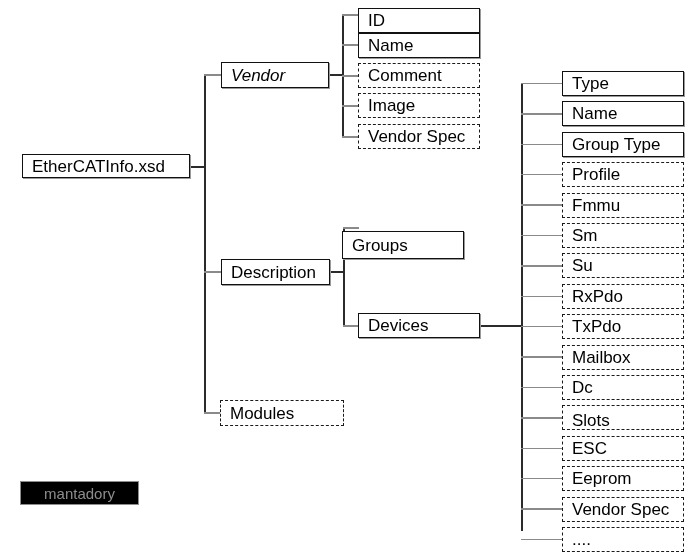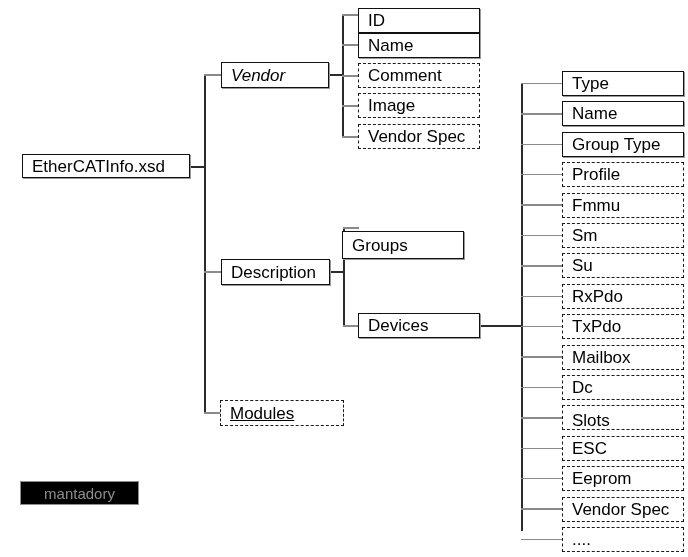--- a/index.html
+++ b/index.html
@@ -101,21 +101,21 @@
   </div>
 
   <div class="node mandatory" style="left:221px; top:62px; width:108px; height:26px;font-style:italic;">
     <span>Vendor</span>
   </div>
 
   <div class="node mandatory" style="left:221px; top:259px; width:109px; height:26px;">
     <span>Description</span>
   </div>
 
-  <div class="node optional" style="left:220px; top:400px; width:124px; height:26px;text-decoration:underline;">
+  <div class="node optional" style="left:220px; top:400px; width:124px; height:26px;">
     <span>Modules</span>
   </div>
 
   <div class="node mandatory" style="left:358px; top:8px; width:122px; height:25px;">
     <span>ID</span>
   </div>
   <div class="node mandatory" style="left:358px; top:33px; width:122px; height:25px;">
     <span>Name</span>
   </div>
   <div class="node optional" style="left:358px; top:63px; width:122px; height:25px;">

